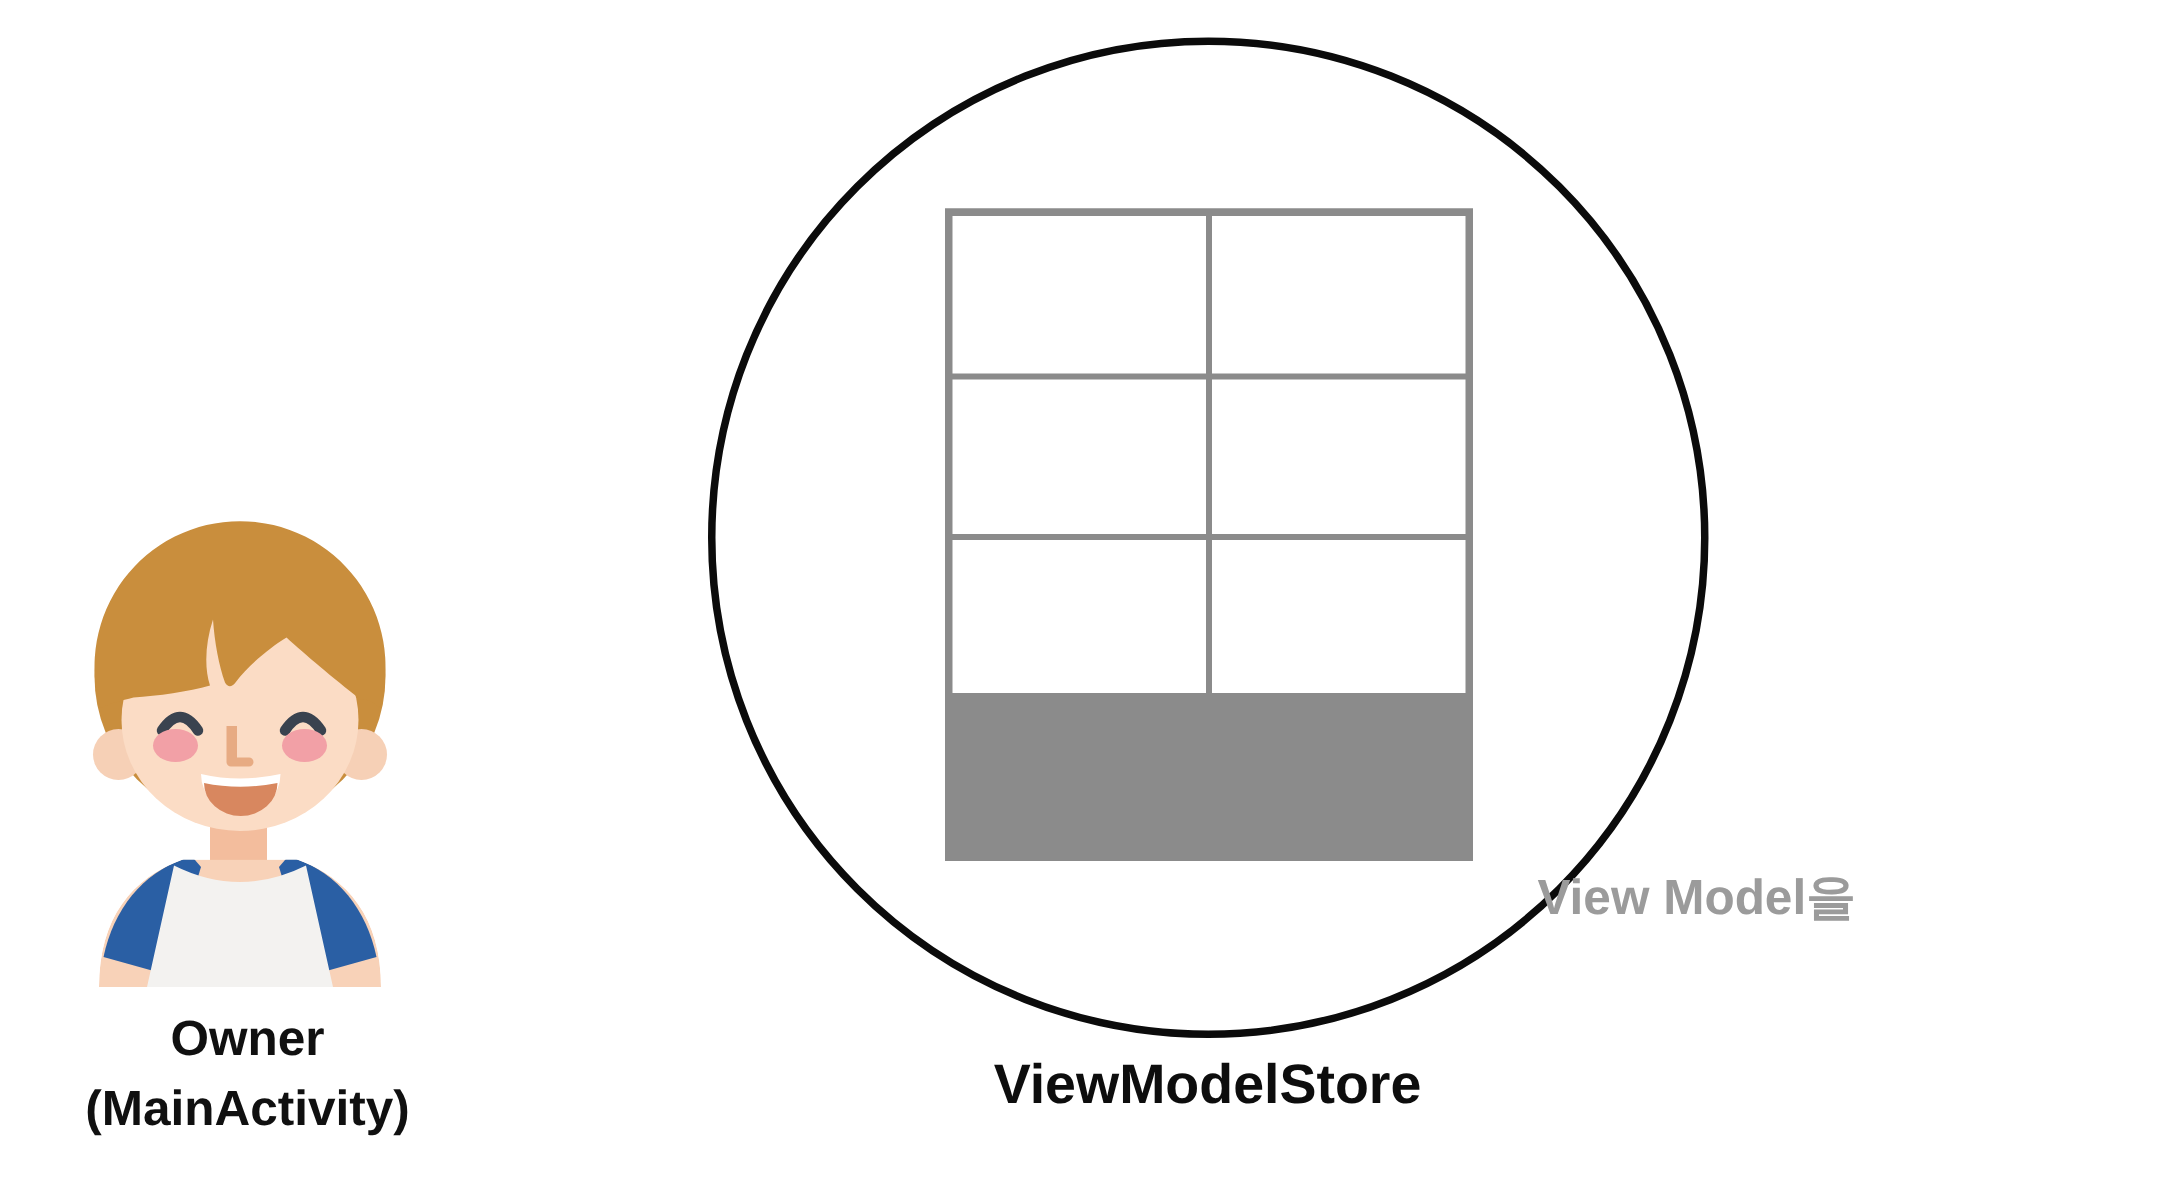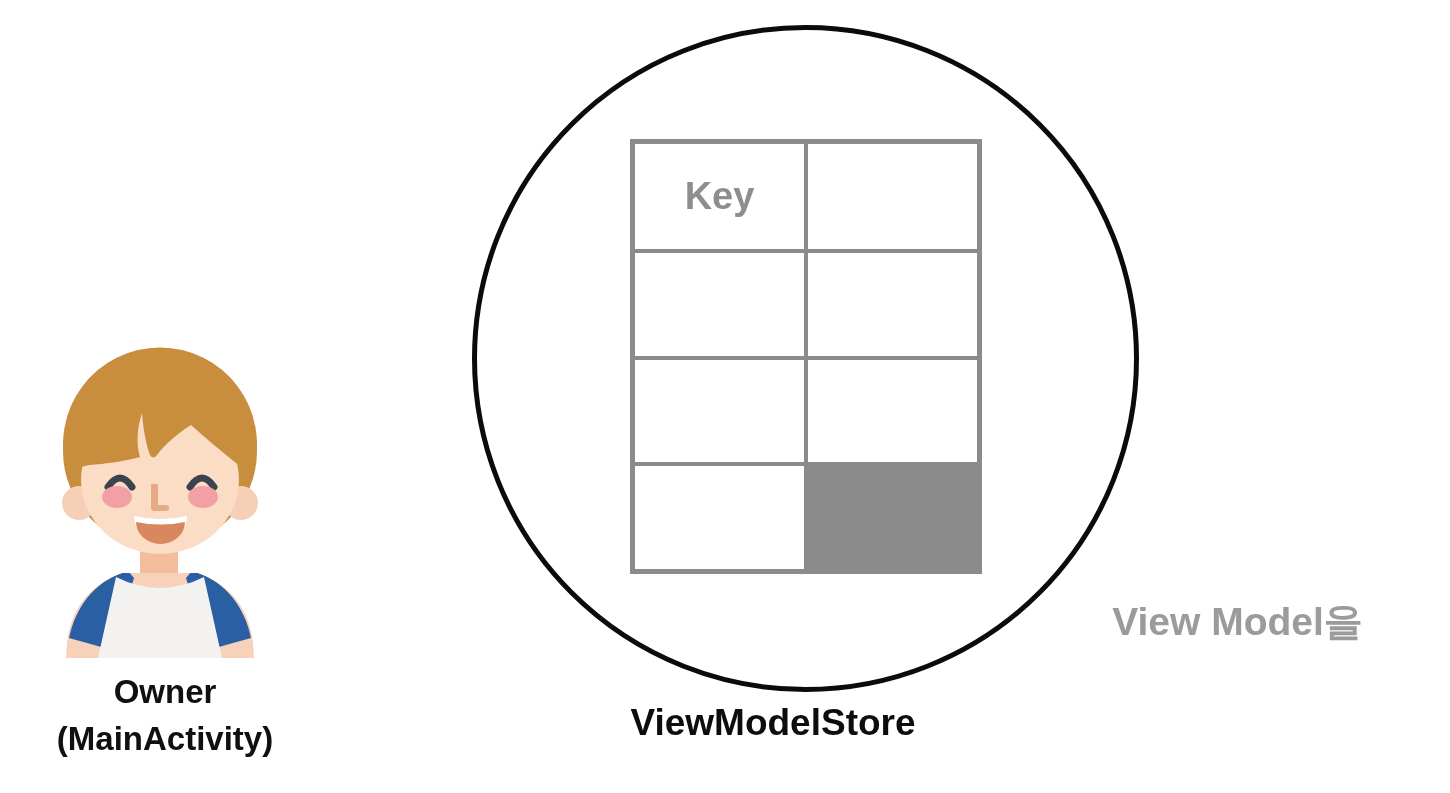--- a/index.html
+++ b/index.html
@@ -24,40 +24,39 @@
   .store-table .head {
     display: flex; align-items: center; justify-content: center;
     font-weight: bold; font-size: 38px; color: #8e8e8e; white-space: nowrap;
   }
   .owner-label {
     position: absolute; left: 0px; top: 668px; width: 330px;
     text-align: center; font-weight: bold; color: #101010;
     font-size: 33px; line-height: 47px; white-space: nowrap;
   }
   .store-label {
-    position: absolute; left: 568px; top: 702px; width: 410px;
+    position: absolute; left: 600px; top: 702px; width: 410px;
     text-align: center; font-weight: bold; color: #0d0d0d;
     font-size: 37px; white-space: nowrap;
   }
   .annotation {
     position: absolute; left: 1025px; top: 574px; width: 425px;
-    text-align: center; font-weight: bold; color: #9b9b9b;
-    font-size: 39px; line-height: 48px; white-space: nowrap; margin-top: 24px;
+    font-weight: bold; color: #9b9b9b;
+    font-size: 33px; line-height: 48px; white-space: nowrap;
   }
   .avatar { position: absolute; left: 55px; top: 345px; width: 210px; height: 318px; }
 </style>
 </head>
 <body>
 
 <div class="canvas">
 
   <div class="store-circle"></div>
 
   <div class="store-table">
-    <div class="cell head">Key</div>
     <div class="cell"></div>
     <div class="cell"></div>
     <div class="cell"></div>
     <div class="cell"></div>
     <div class="cell"></div>
     <div class="cell"></div>
   </div>
 
   <svg class="avatar" viewBox="55 345 210 318" xmlns="http://www.w3.org/2000/svg" aria-hidden="true">
 

